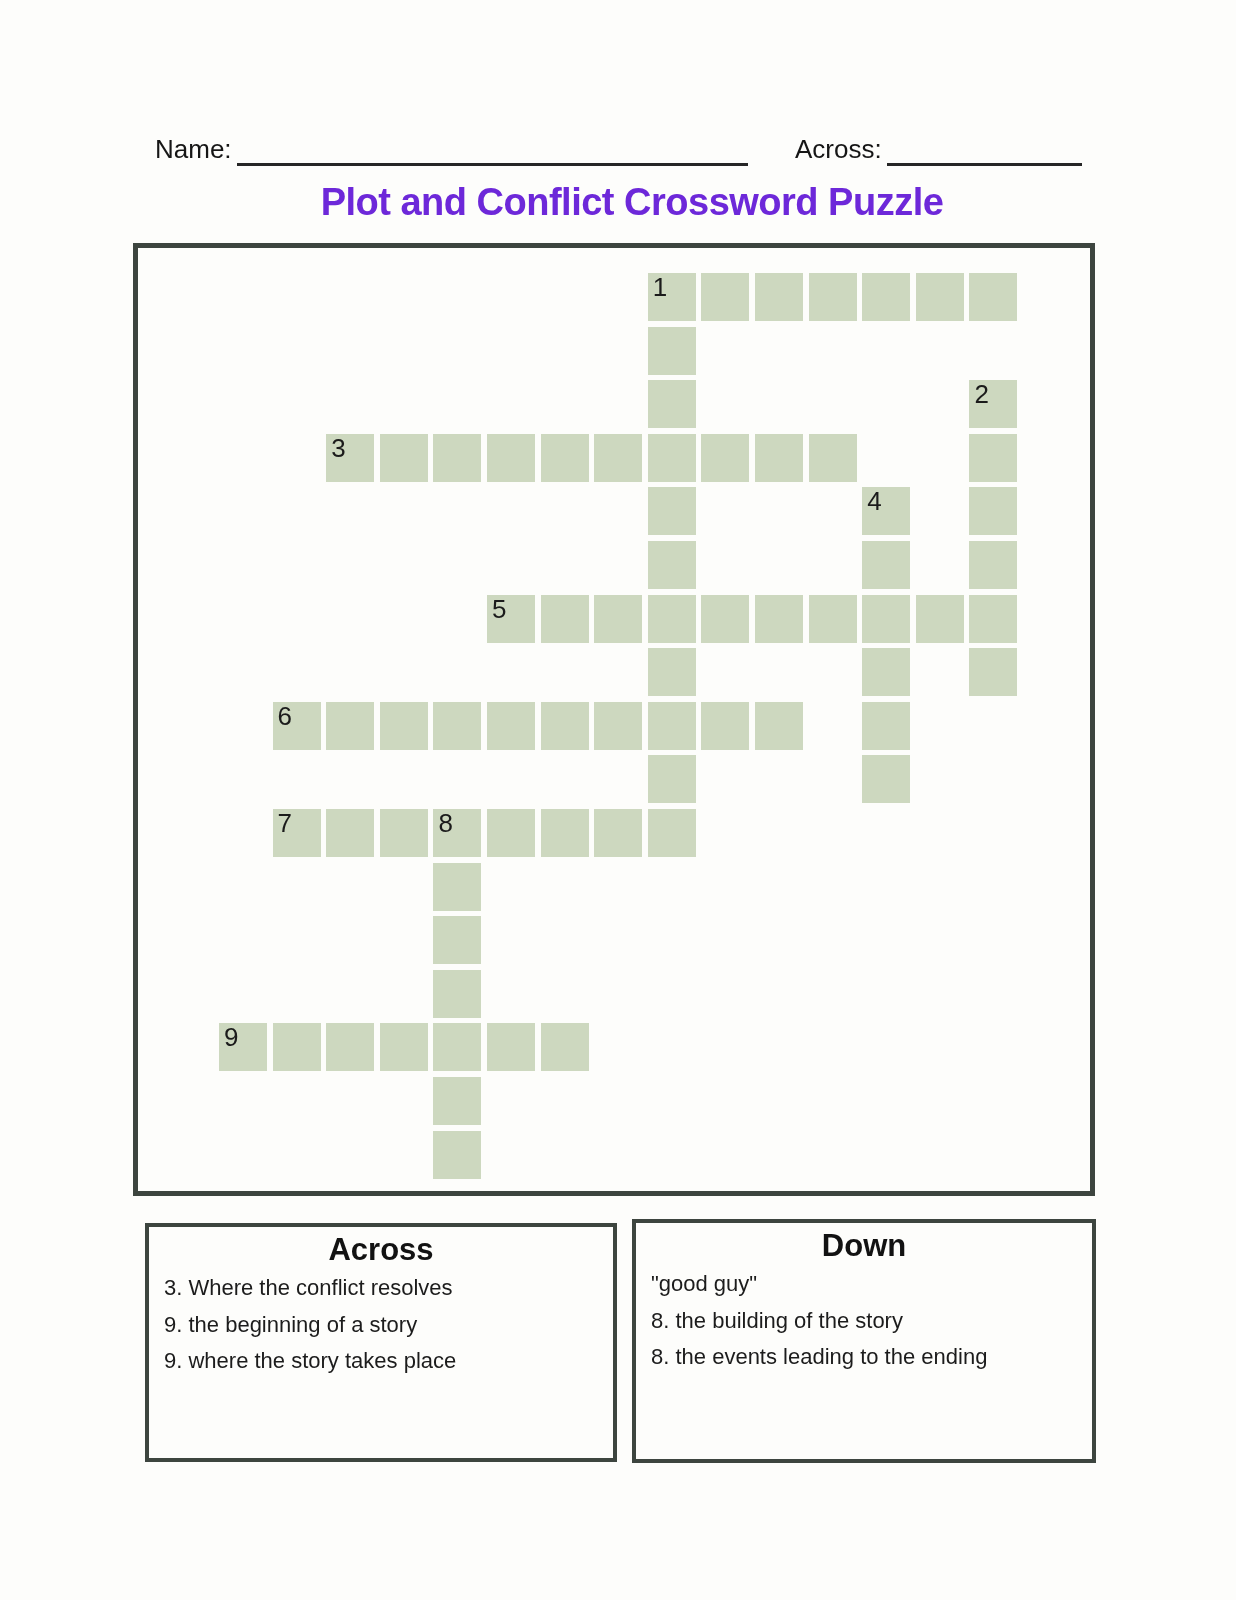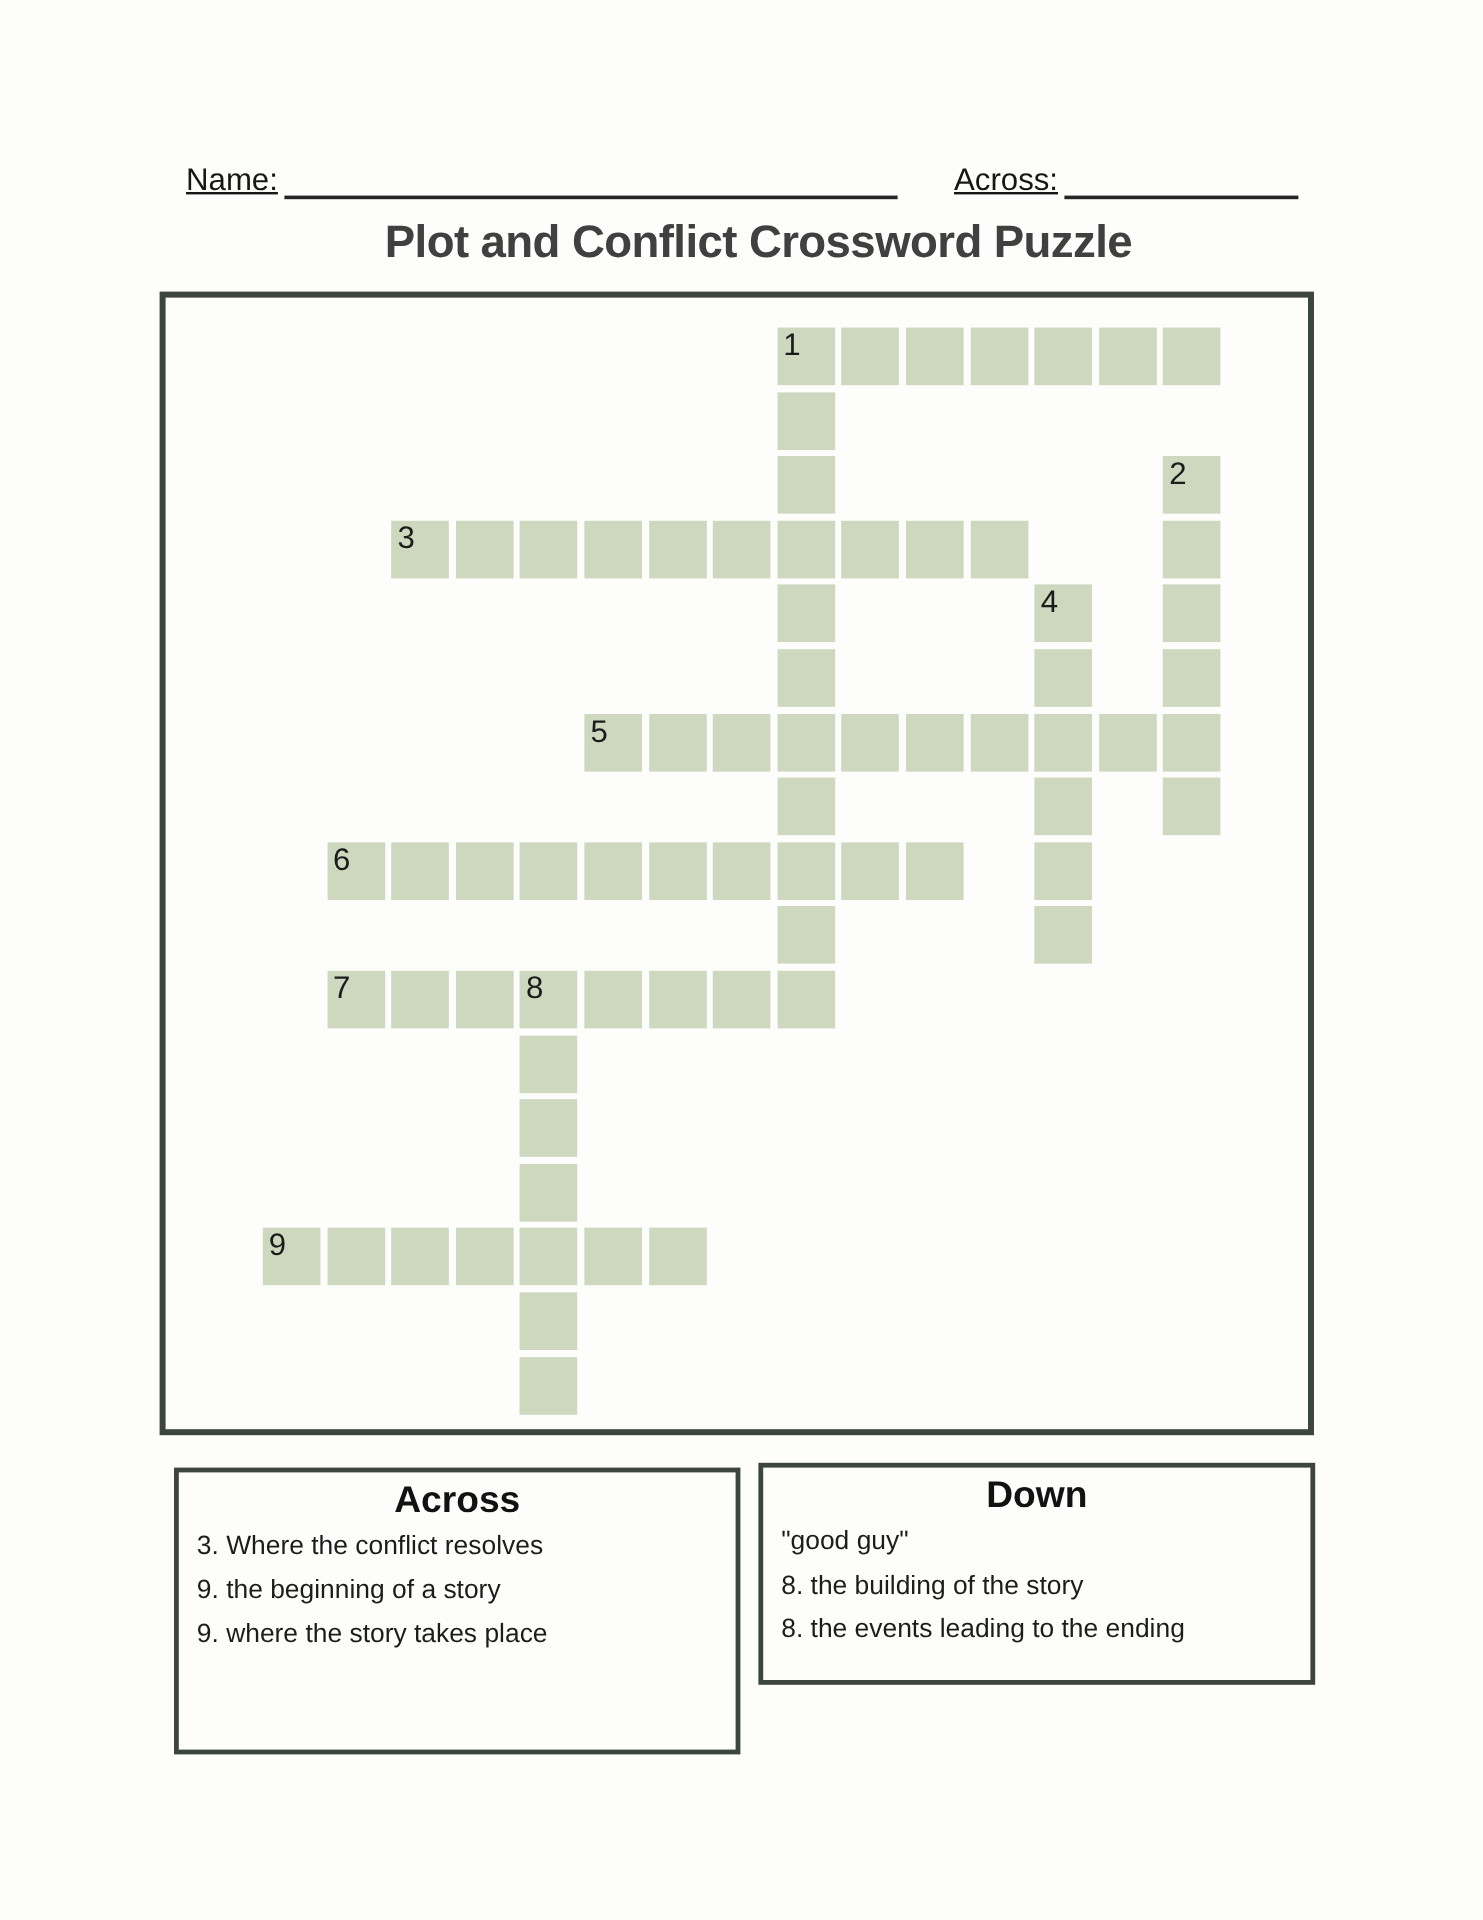--- a/index.html
+++ b/index.html
@@ -11,40 +11,39 @@
     background: #fdfdfb;
     font-family: "Liberation Sans", sans-serif;
     color: #1a1a1a;
     overflow: hidden;
   }
   .hdr-label {
     position: absolute;
     font-size: 26px;
     line-height: 1;
     color: #161616;
-    text-decoration: underline;
   }
   .blank-line {
     position: absolute;
     height: 2.5px;
     background: #262626;
   }
   .name-label   { left: 155px; top: 136px; }
   .name-line    { left: 237px; top: 163px; width: 511px; }
   .period-label { left: 795px; top: 136px; }
   .period-line  { left: 887px; top: 163px; width: 195px; }
   .main-title {
     position: absolute;
     left: 0; right: 0; top: 183px;
     text-align: center;
     font-size: 38px;
     font-weight: bold;
     letter-spacing: -0.5px;
     line-height: 1;
-    color: #404040;
+    color: #6d28d9;
     padding-left: 28px;
   }
   .grid-box {
     position: absolute;
     left: 133px; top: 243px;
     width: 962px; height: 953px;
     border: 5px solid var(--frame-color, #3d453f);
     box-sizing: border-box;
     background: transparent;
   }
@@ -61,21 +60,21 @@
     line-height: 1;
     color: #1b1b1b;
   }
   .clue-box {
     position: absolute;
     border: 4px solid var(--frame-color, #3d453f);
     box-sizing: border-box;
     background: transparent;
   }
   .clue-box.across { left: 145px; top: 1223px; width: 472px; height: 239px; }
-  .clue-box.down   { left: 632px; top: 1219px; width: 464px; height: 185px; }
+  .clue-box.down   { left: 632px; top: 1219px; width: 464px; height: 244px; }
   .clue-title {
     margin-top: 5px;
     text-align: center;
     font-size: 31px;
     font-weight: bold;
     line-height: 36px;
     color: #121212;
   }
   .clue-list {
     margin-top: 2px;

